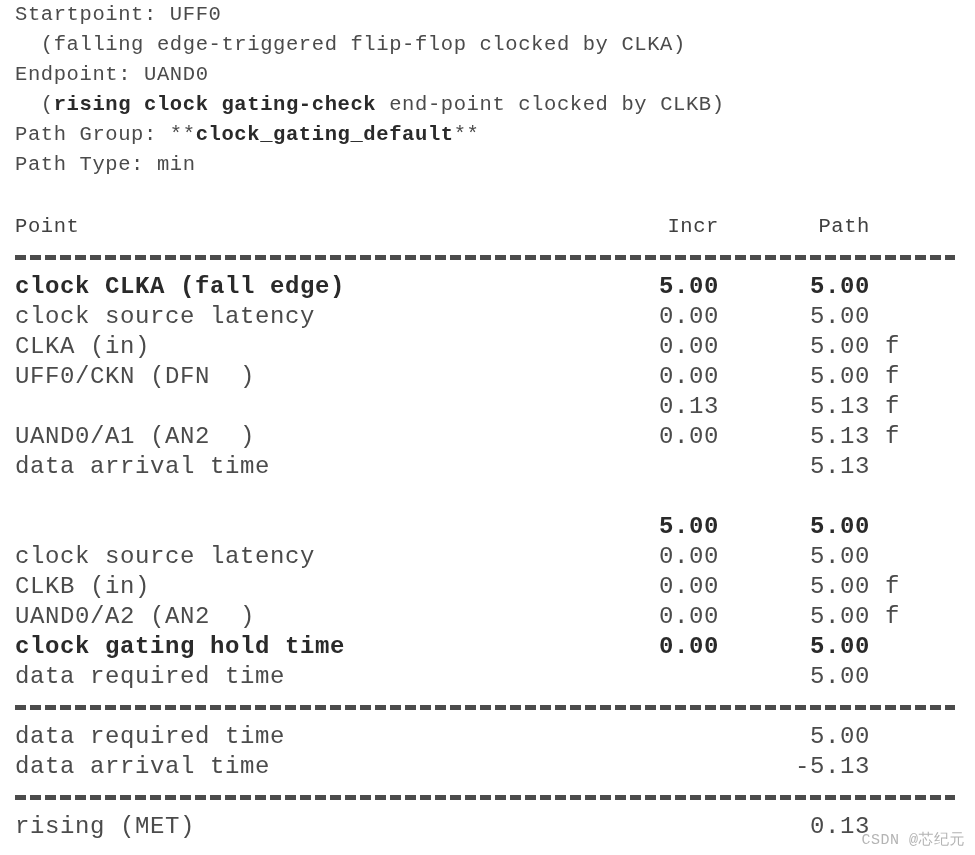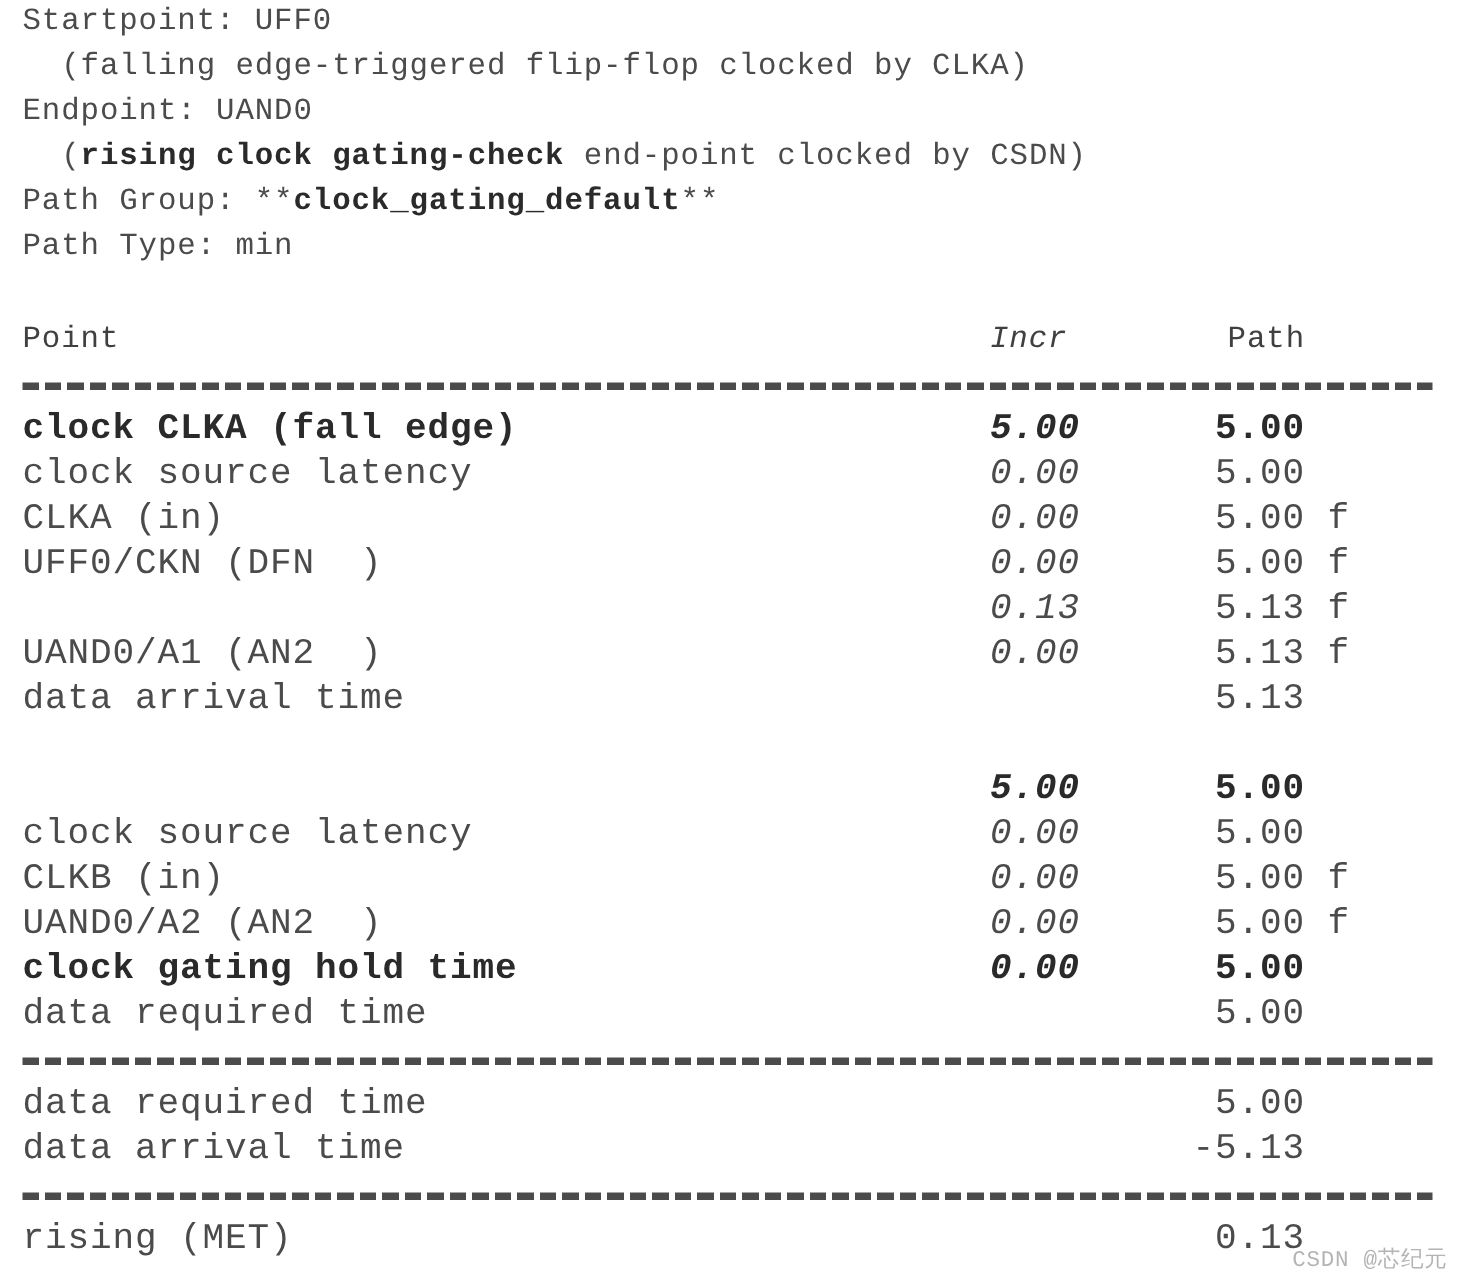--- a/index.html
+++ b/index.html
@@ -41,25 +41,25 @@
 
   
   .rpt-line .col-point {
     position: absolute;
     left: 15px;
     top: 0;
     white-space: pre;
   }
   .rpt-line .col-incr {
     position: absolute;
-    left: 660px;
+    left: 644px;
     top: 0;
     width: 75px;
-    white-space: pre;
-    font-style: italic;
+    text-align: right;
+    white-space: pre;
   }
   .rpt-line .col-path {
     position: absolute;
     left: 780px;
     top: 0;
     width: 90px;
     text-align: right;
     white-space: pre;
   }
   .rpt-line .col-edge {
@@ -137,21 +137,21 @@
 <body>
 
 <div id="report">
 
   <div class="hdr-line"><span>Startpoint: </span><span>UFF0</span></div>
 
   <div class="hdr-line">  (falling edge-triggered flip-flop clocked by CLKA)</div>
 
   <div class="hdr-line"><span>Endpoint: </span><span>UAND0</span></div>
 
-  <div class="hdr-line"><span>  (</span><span class="bold-text">rising clock gating-check</span><span> end-point clocked by CSDN)</span></div>
+  <div class="hdr-line"><span>  (</span><span class="bold-text">rising clock gating-check</span><span> end-point clocked by CLKB)</span></div>
 
   <div class="hdr-line"><span>Path Group: </span><span>**</span><span class="bold-text">clock_gating_default</span><span>**</span></div>
 
   <div class="hdr-line"><span>Path Type: </span><span>min</span></div>
 
   <div class="spacer-sm"></div>
 
   <div class="col-hdr rpt-line">
     <span class="col-point">Point</span>
     <span class="col-incr">Incr</span>

